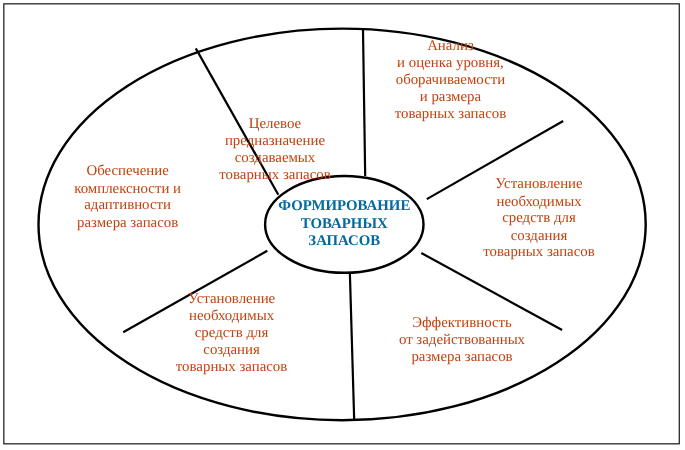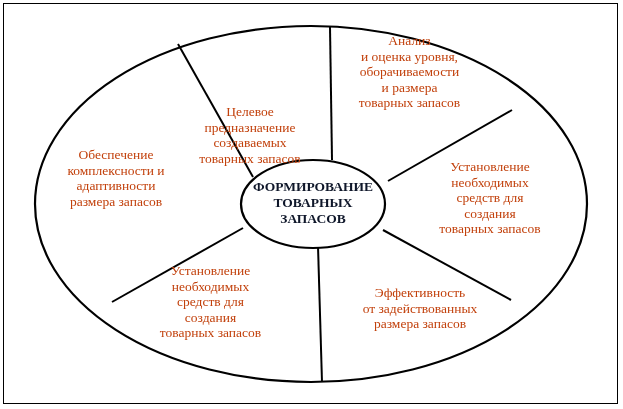--- a/index.html
+++ b/index.html
@@ -40,21 +40,21 @@
     color: #c2410c;
     white-space: pre-line;
     font-weight: normal;
   }
   .center-label {
     position: absolute;
     text-align: center;
     font-family: "Liberation Serif", serif;
     font-size: 13.5px;
     line-height: 16px;
-    color: #0f172a;
+    color: #0369a1;
     white-space: pre-line;
     font-weight: bold;
   }
 </style>
 </head>
 <body>
 
 <div id="page">
 
   <div id="frame"></div>

